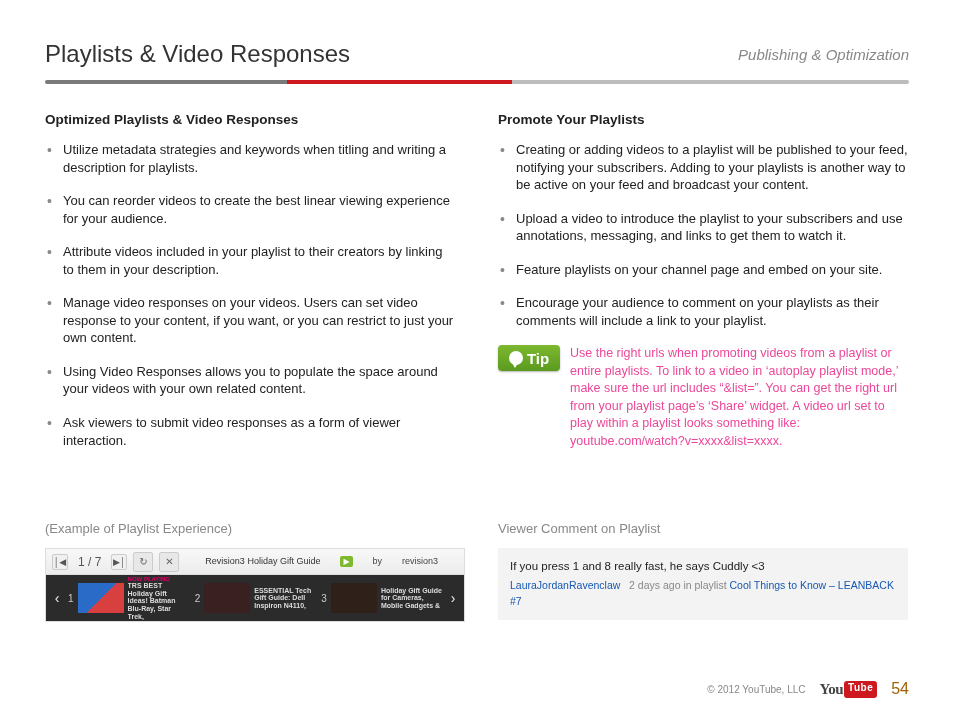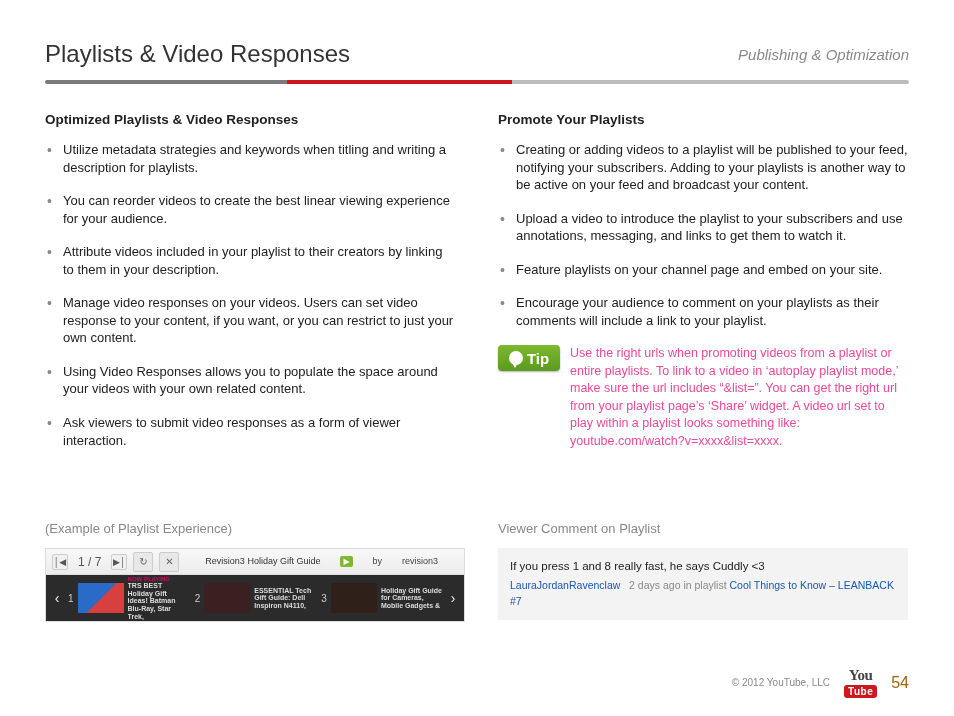--- a/index.html
+++ b/index.html
@@ -110,21 +110,21 @@
   .comment-meta { font-size:10.5px; color:#888;}
   .comment-meta .user { color:#1758b3;}
   .comment-meta .pl-link { color:#1758b3;}
 
   
   .footer {
     position:absolute; bottom:18px; right:45px;
     display:flex; align-items:center; gap:14px;
     font-size:10px; color:#888;
   }
-  .yt-logo { display:flex; align-items:center; gap:1px;flex-direction:column;}
+  .yt-logo { display:flex; gap:1px;}
   .yt-you { font-family: Georgia, serif; font-size:15px; color:#444; font-weight:bold; letter-spacing:-0.5px;}
   .yt-tube {
     background:#cc181e; color:#fff; font-size:10px; font-weight:bold;
     padding:1px 4px; border-radius:3px; letter-spacing:0.5px;
   }
   .page-num { font-size:16px; color:#a16207;}
 </style>
 </head>
 <body>
 

